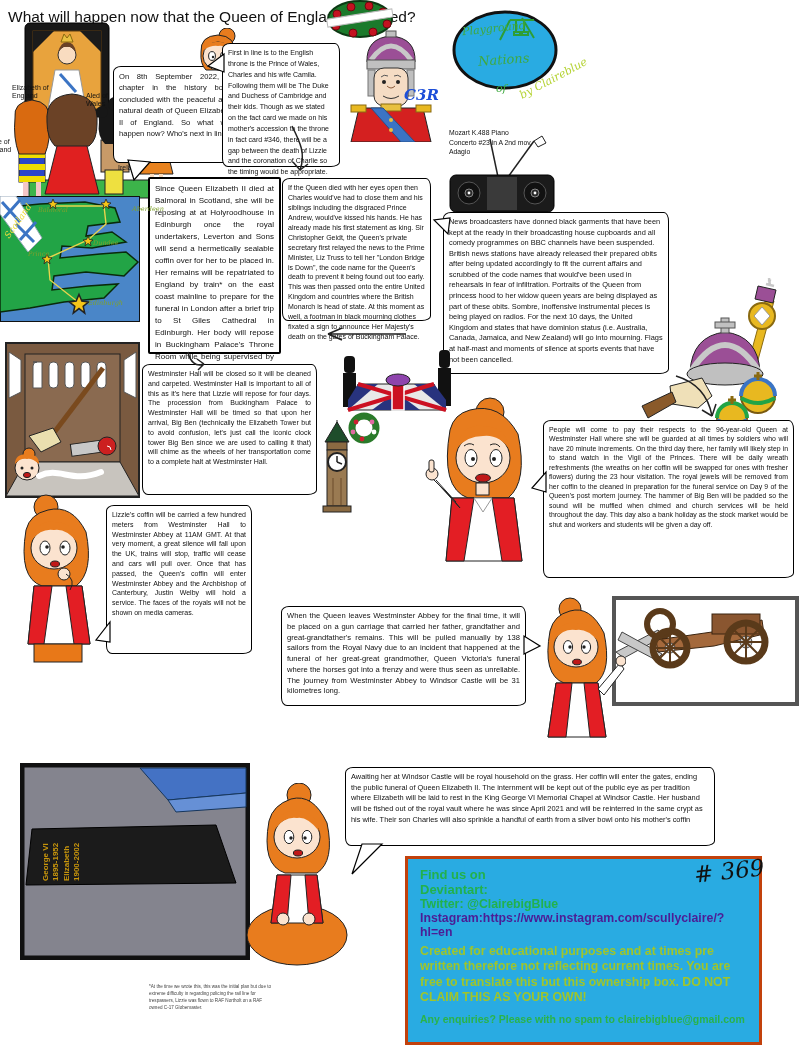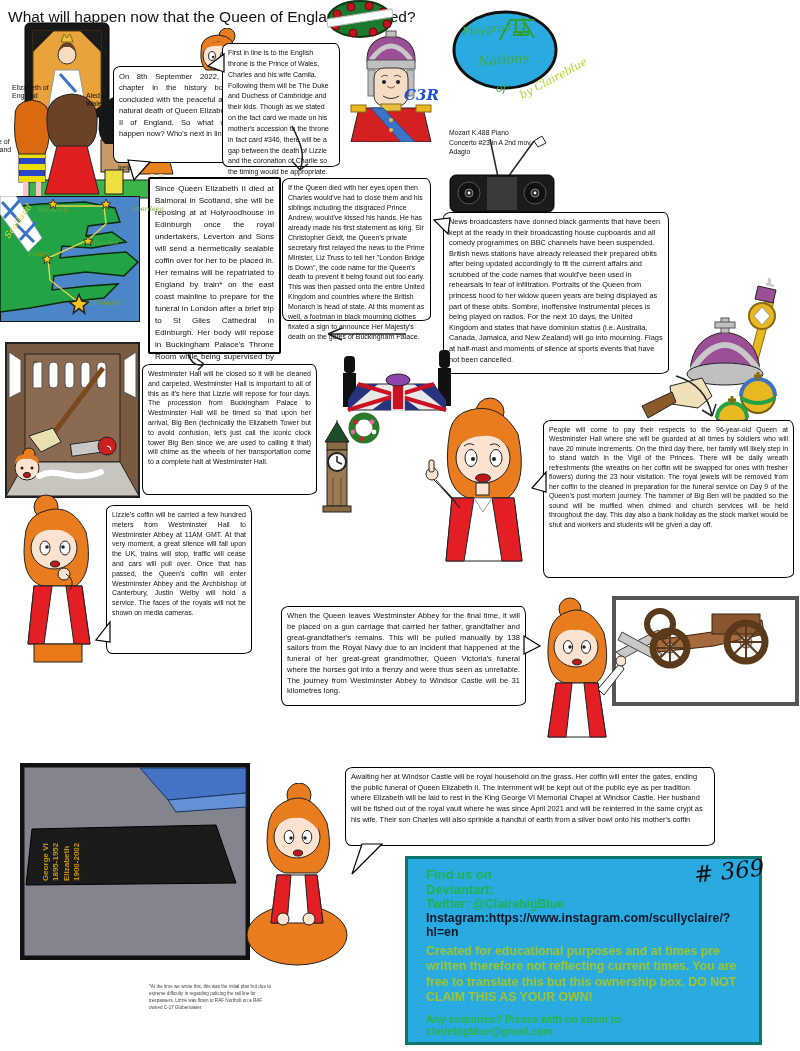--- a/index.html
+++ b/index.html
@@ -436,25 +436,25 @@
     <ellipse cx="46" cy="54" rx="4.8" ry="6.6" fill="#fff" stroke="#222"></ellipse>
     <ellipse cx="64" cy="54" rx="4.8" ry="6.6" fill="#fff" stroke="#222"></ellipse>
     <circle cx="48" cy="55" r="1.7" fill="#222"></circle>
       <circle cx="62" cy="55" r="1.7" fill="#222"></circle>
     <ellipse cx="55" cy="70" rx="4.6" ry="3" fill="#C01818" stroke="#222"></ellipse>
     <circle cx="40" cy="136" r="6" fill="#FBE3CF" stroke="#222"></circle>
     <circle cx="66" cy="136" r="6" fill="#FBE3CF" stroke="#222"></circle>
   </svg>
 
   <div class="abs" style="left:405px;top:856px;width:357px;height:189px;background:#29ABE2;
-       border:3px solid #0f766e;box-sizing:border-box;padding:8px 18px;">
+       border:3px solid #c2410c;box-sizing:border-box;padding:8px 12px;">
     <div style="font-size:13px;font-weight:bold;color:#22B14C;">Find us on</div>
     <div style="font-size:13px;font-weight:bold;color:#22B14C;">Deviantart:</div>
     <div style="font-size:12.3px;font-weight:bold;color:#22B14C;">Twitter: @ClairebigBlue</div>
-    <div style="font-size:12.3px;font-weight:bold;color:#0f172a;">Instagram:https://www.instagram.com/scullyclaire/?hl=en</div>
+    <div style="font-size:12.3px;font-weight:bold;color:#4c1d95;">Instagram:https://www.instagram.com/scullyclaire/?hl=en</div>
     <div style="font-size:12.3px;font-weight:bold;color:#9FC52B;margin-top:5px;line-height:1.25;">Created for educational purposes and at times pre written therefore not reflecting current times. You are free to translate this but this ownership box. DO NOT CLAIM THIS AS YOUR OWN!</div>
     <div style="font-size:10.5px;font-weight:bold;color:#2AB34A;margin-top:8px;">Any enquiries? Please with no spam to clairebigblue@gmail.com</div>
   </div>
   <div class="abs hand" style="left:694px;top:858px;font-size:23px;color:#111;transform:rotate(-6deg);"># 369</div>
 
   <div class="abs" style="left:149px;top:984px;width:124px;font-size:4.6px;line-height:1.5;color:#444;">*At the time we wrote this, this was the initial plan but due to extreme difficulty in regarding policing the rail line for trespassers, Lizzie was flown to RAF Northolt on a RAF owned C-17 Globemaster.</div>
 
   <svg class="abs" style="left:286px;top:124px;" width="30" height="56">
     <path d="M6,2 C14,18 20,30 14,46" fill="none" stroke="#222" stroke-width="1.5"></path>
     <path d="M14,46 L7,38 M14,46 L22,40" fill="none" stroke="#222" stroke-width="1.5"></path>

